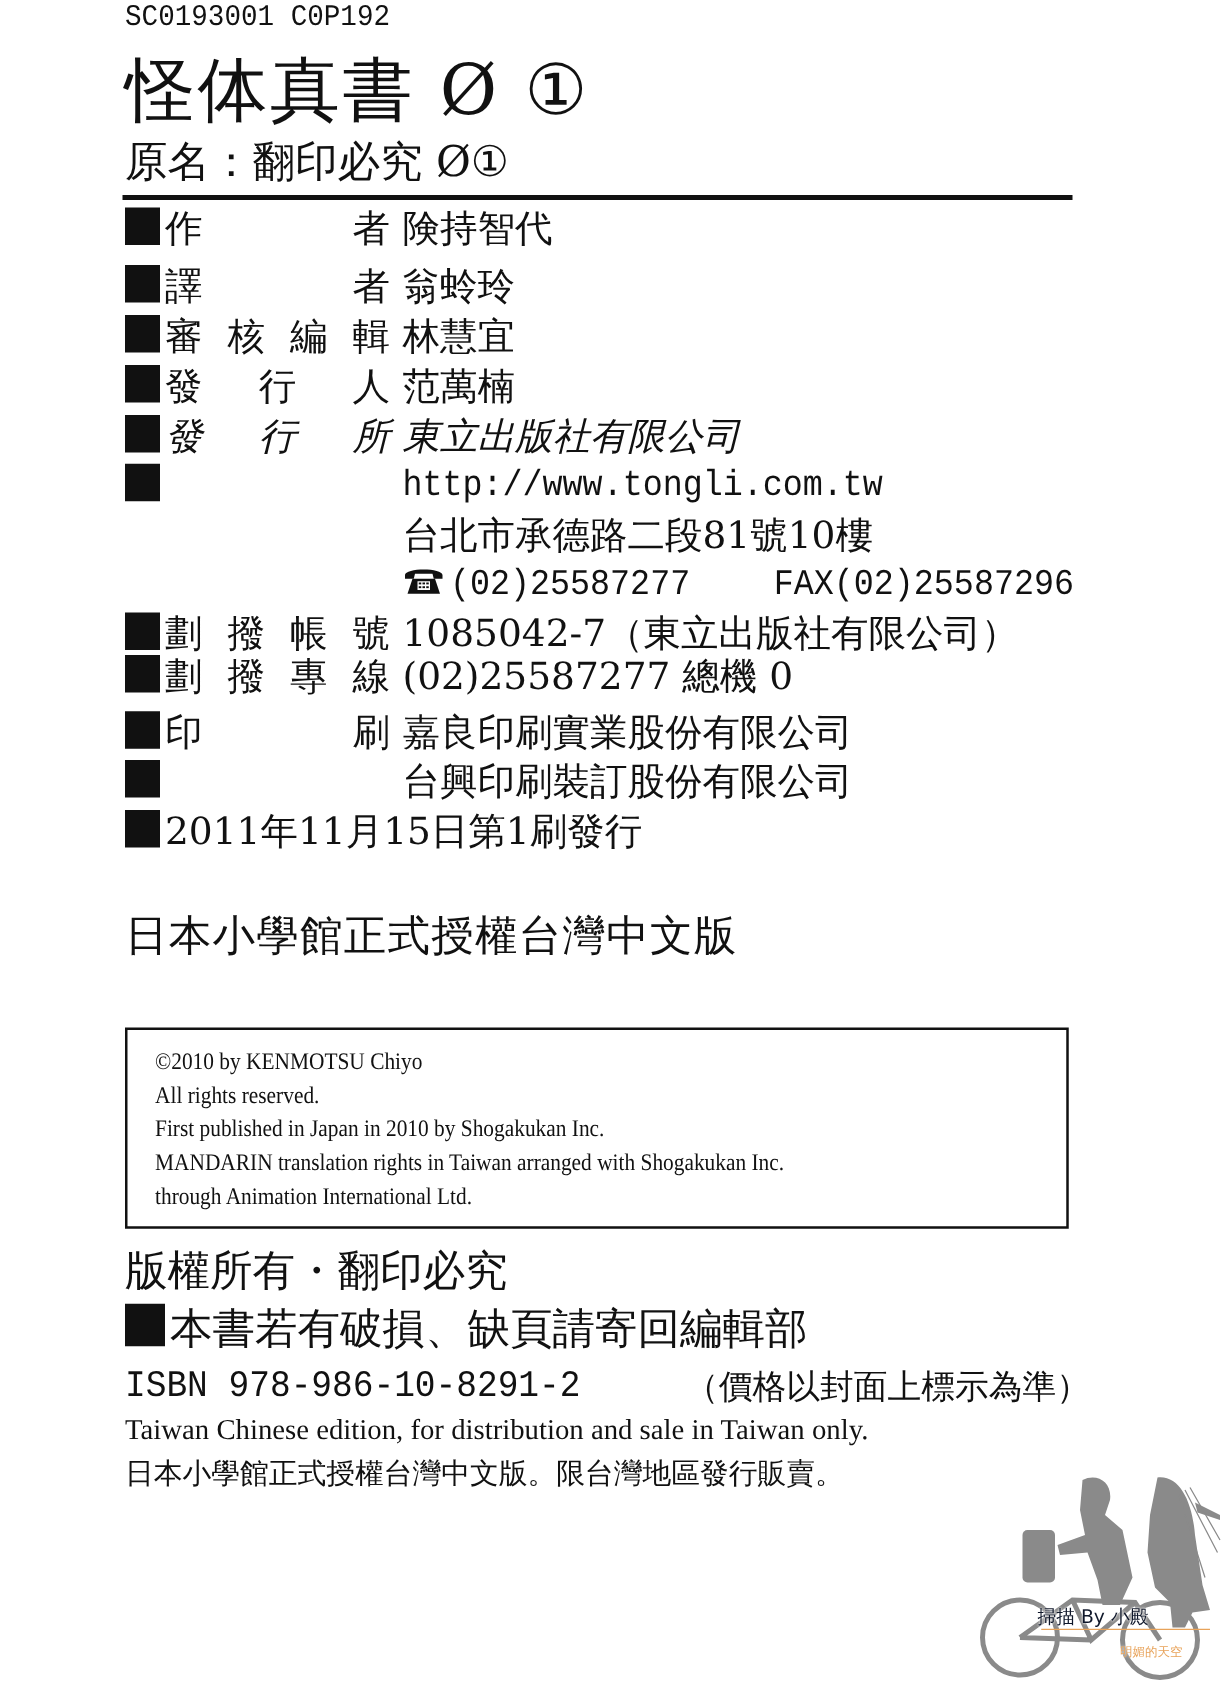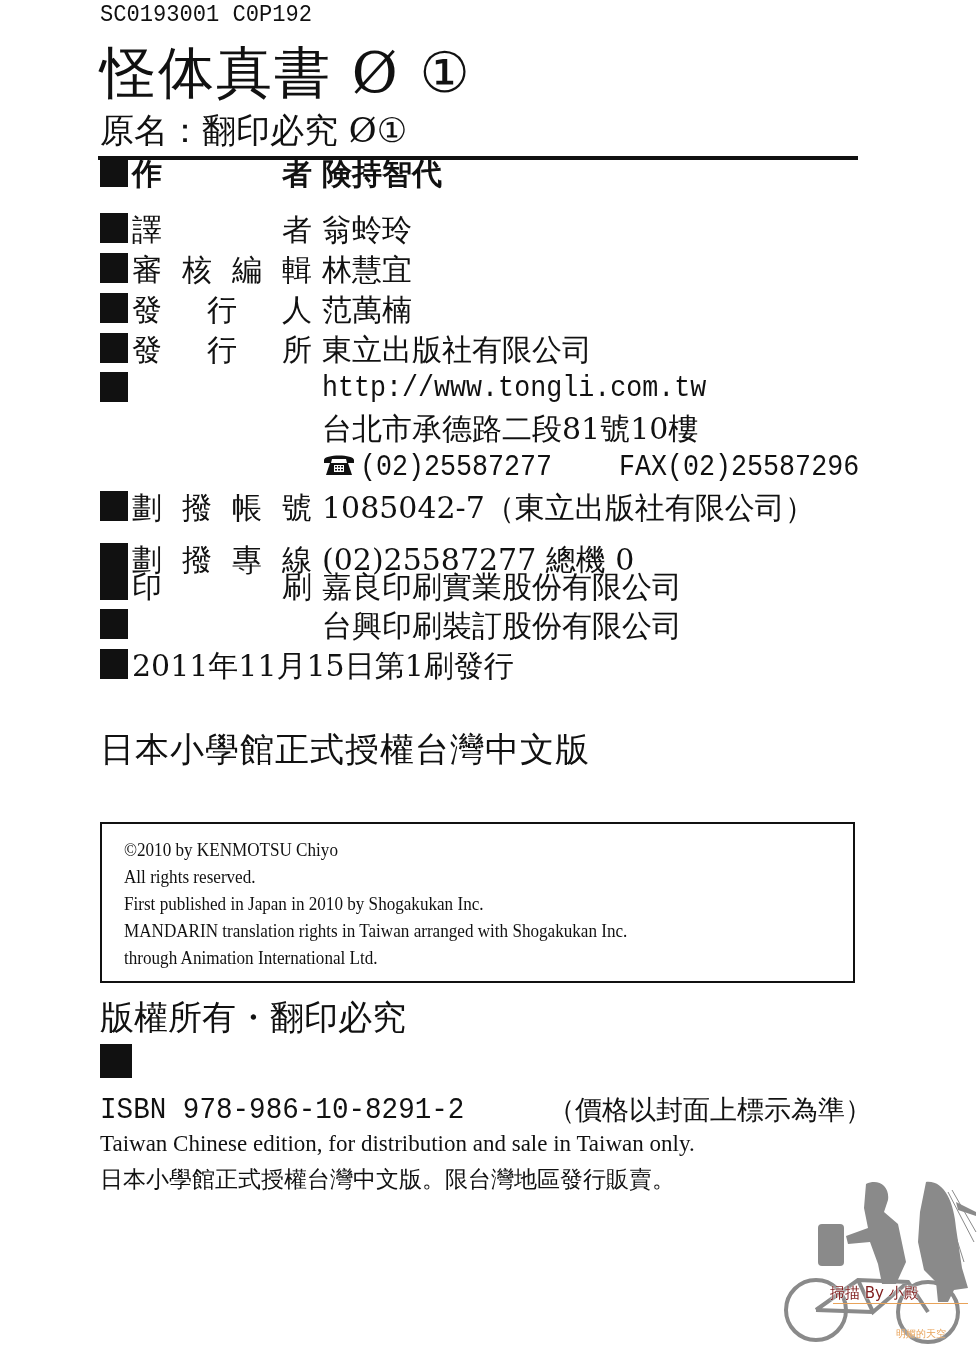--- a/index.html
+++ b/index.html
@@ -25,49 +25,49 @@
   #copybox .cl { position:absolute; left:22px; font-size:19px; line-height:27px; font-family:"Liberation Serif","DejaVu Serif",serif; transform:scaleX(0.9); transform-origin:left center; white-space:nowrap; }
 
   #rights { left:100px; top:995px; font-size:34px; line-height:44px; }
   #damage { left:100px; top:1040px; font-size:34px; line-height:46px; }
   #isbn { left:100px; top:1090px; font-size:30px; line-height:40px; font-family:"Liberation Mono","DejaVu Sans Mono",monospace; transform:scaleX(0.92); transform-origin:left center; }
   #price { left:548px; top:1092px; font-size:27px; line-height:36px; }
   #tw-en { left:100px; top:1128px; font-size:23px; line-height:32px; font-family:"Liberation Serif","DejaVu Serif",serif; }
   #tw-cn { left:100px; top:1163px; font-size:23px; line-height:32px; }
 
   #watermark { position:absolute; left:778px; top:1172px; width:200px; height:176px; }
-  #wm-t1 { position:absolute; left:52px; top:112px; font-size:15px; color:#7f1d1d; font-family:"DejaVu Sans","Liberation Sans",sans-serif; white-space:nowrap; text-shadow:0 0 2px #fff,0 0 2px #fff; }
-  #wm-t2 { position:absolute; left:118px; top:155px; font-size:10px; color:#e8a35a; font-family:"DejaVu Sans","Liberation Sans",sans-serif; white-space:nowrap; text-shadow:0 0 2px #fff; }
+  #wm-t1 { position:absolute; left:52px; top:112px; font-size:15px; color:#0f172a; font-family:"DejaVu Sans","Liberation Sans",sans-serif; white-space:nowrap; text-shadow:0 0 2px #fff,0 0 2px #fff; }
+  #wm-t2 { position:absolute; left:118px; top:143px; font-size:10px; color:#e8a35a; font-family:"DejaVu Sans","Liberation Sans",sans-serif; white-space:nowrap; text-shadow:0 0 2px #fff; }
   #wm-line { position:absolute; left:55px; top:131px; width:135px; height:1px; background:#e8a35a; }
 </style>
 </head>
 <body>
 
 <div class="abs mono" id="code">SC0193001 C0P192</div>
 <div class="abs serif" id="title">怪体真書 Ø ①</div>
 <div class="abs serif" id="orig">原名：翻印必究 Ø①</div>
 <div class="abs" id="rule"></div>
 
-<div class="row serif" style="top:154px;font-weight:bold;">
+<div class="row serif" style="top:164px;">
   <span class="sq"></span><span class="lbl">作　　者</span>
   <span class="val">険持智代</span>
 </div>
 <div class="row serif" style="top:210px;">
   <span class="sq"></span><span class="lbl">譯　　者</span>
   <span class="val">翁蛉玲</span>
 </div>
 <div class="row serif" style="top:250px;">
   <span class="sq"></span><span class="lbl">審核編輯</span>
   <span class="val">林慧宜</span>
 </div>
 <div class="row serif" style="top:290px;">
   <span class="sq"></span><span class="lbl">發 行 人</span>
   <span class="val">范萬楠</span>
 </div>
-<div class="row serif" style="top:330px;">
+<div class="row serif" style="top:330px;font-style:italic;">
   <span class="sq"></span><span class="lbl">發 行 所</span>
   <span class="val">東立出版社有限公司</span>
 </div>
 <div class="row serif" style="top:369px;">
   <span class="sq"></span>
   <span class="val num">http://www.tongli.com.tw</span>
 </div>
 <div class="row serif" style="top:409px;">
   <span class="val">台北市承德路二段81號10樓</span>
 </div>
@@ -86,21 +86,21 @@
           <rect x="19" y="18" width="2" height="1.5"></rect>
         </g>
     </svg><span style="display:inline-block;transform:scaleX(0.92);transform-origin:left center;">(02)25587277</span><span style="display:inline-block;width:50px;"></span><span style="display:inline-block;transform:scaleX(0.92);transform-origin:left center;">FAX(02)25587296</span>
   </span>
 </div>
 
 <div class="row serif" style="top:488px;">
   <span class="sq"></span><span class="lbl">劃撥帳號</span>
   <span class="val">1085042-7（東立出版社有限公司）</span>
 </div>
-<div class="row serif" style="top:540px;">
+<div class="row serif" style="top:522px;">
   <span class="sq"></span><span class="lbl">劃撥專線</span>
   <span class="val">(02)25587277 總機 0</span>
 </div>
 <div class="row serif" style="top:567px;">
   <span class="sq"></span><span class="lbl">印　　刷</span>
   <span class="val">嘉良印刷實業股份有限公司</span>
 </div>
 <div class="row serif" style="top:606px;">
   <span class="sq"></span>
   <span class="val">台興印刷裝訂股份有限公司</span>
@@ -114,21 +114,21 @@
 <div id="copybox">
   <div class="cl" style="top:12px;">©2010 by KENMOTSU Chiyo</div>
   <div class="cl" style="top:39px;">All rights reserved.</div>
   <div class="cl" style="top:66px;">First published in Japan in 2010 by Shogakukan Inc.</div>
   <div class="cl" style="top:93px;">MANDARIN translation rights in Taiwan arranged with Shogakukan Inc.</div>
   <div class="cl" style="top:120px;">through Animation International Ltd.</div>
 </div>
 
 <div class="abs serif" id="rights">版權所有・翻印必究</div>
 <div class="abs serif" id="damage">
-  <span class="sq" style="width:32px;height:34px;"></span>
+  <span class="sq" style="width:32px;height:34px;"></span><span>本書若有破損、缺頁請寄回編輯部</span>
 </div>
 <div class="abs" id="isbn">ISBN 978-986-10-8291-2</div>
 <div class="abs serif" id="price">（價格以封面上標示為準）</div>
 <div class="abs" id="tw-en">Taiwan Chinese edition, for distribution and sale in Taiwan only.</div>
 <div class="abs serif" id="tw-cn">日本小學館正式授權台灣中文版。限台灣地區發行販賣。</div>
 
 <div id="watermark">
   <svg width="200" height="176" viewBox="0 0 200 176">
     <g fill="none" stroke="#8a8a8a" stroke-width="4">
       <circle cx="38" cy="138" r="30"></circle>

